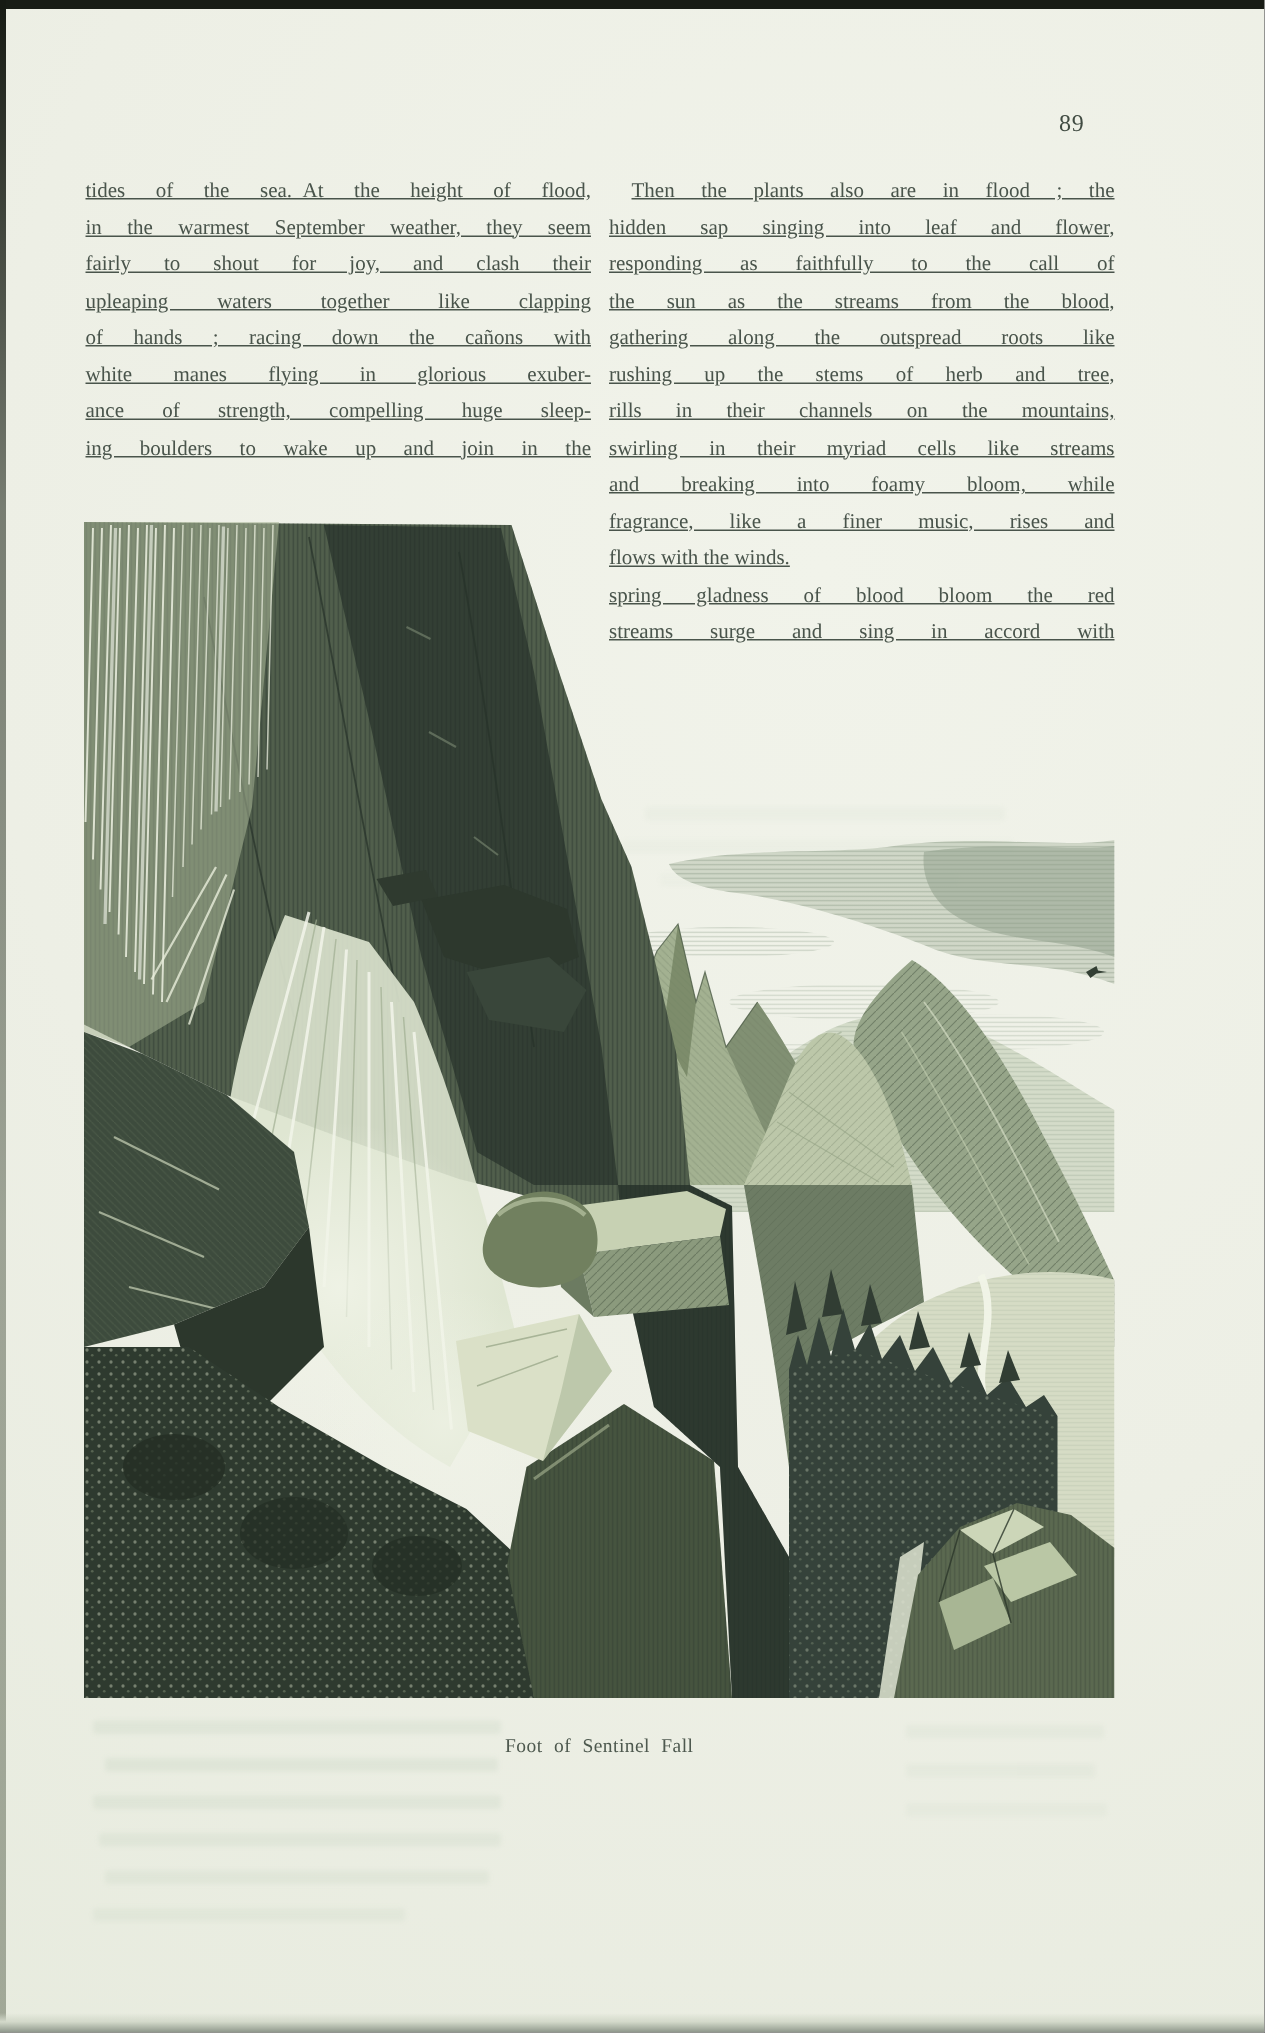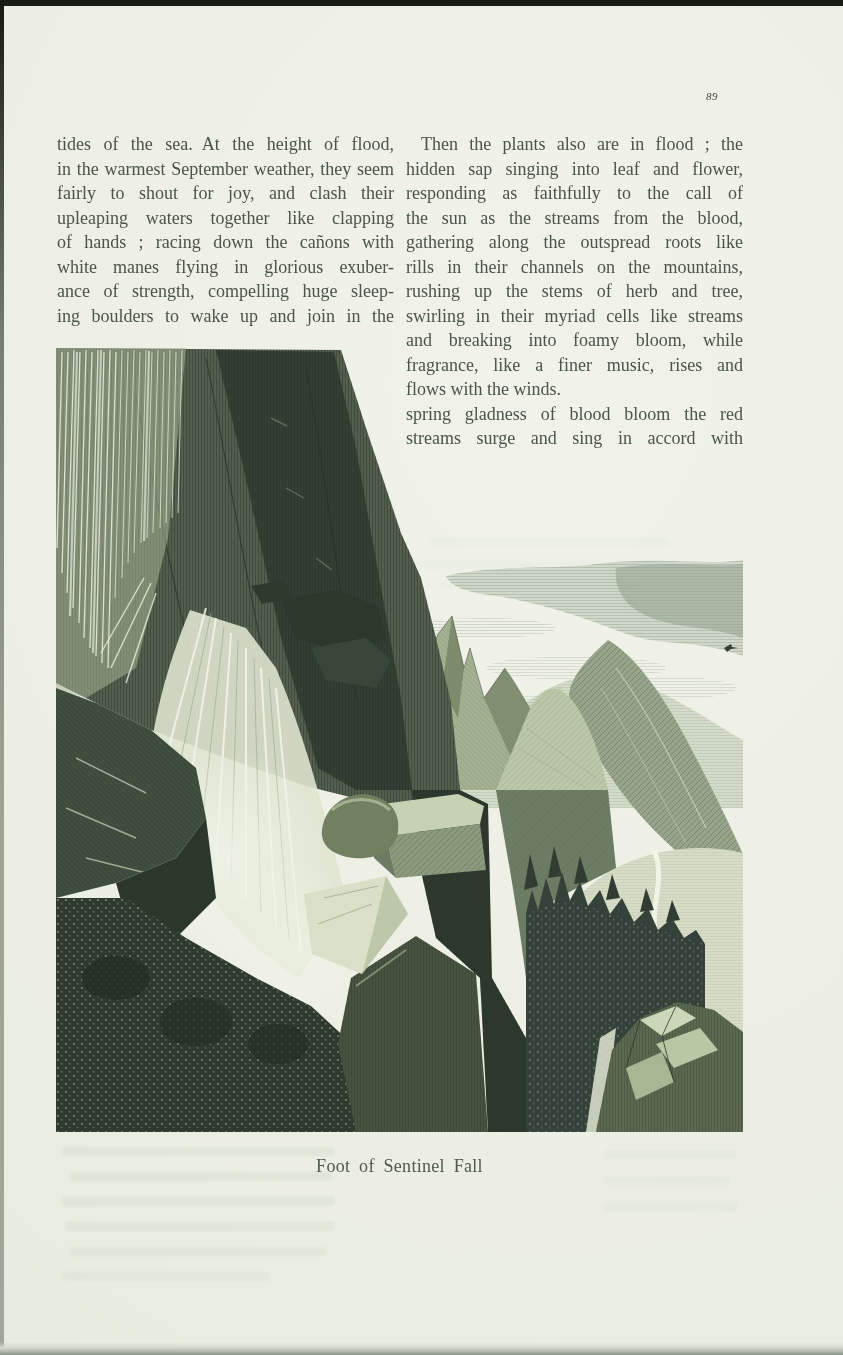--- a/index.html
+++ b/index.html
@@ -7,30 +7,30 @@
     position:relative;width:843px;height:1355px;overflow:hidden;
     background:
       radial-gradient(120% 90% at 65% 28%, #f1f3ea 0%, #edefe5 55%, #e7ebde 100%);
     font-family:"Liberation Serif","DejaVu Serif",serif;
   }
   .top-edge{position:absolute;left:0;top:0;width:843px;height:6px;background:#181c15;}
   .left-edge{position:absolute;left:0;top:0;width:4px;height:1355px;
     background:linear-gradient(180deg,#161a13 0%,rgba(40,48,36,.6) 25%,rgba(62,72,54,.45) 60%,rgba(92,102,82,.5) 100%);}
   .bottom-edge{position:absolute;left:0;bottom:0;width:843px;height:13px;
     background:linear-gradient(180deg,rgba(0,0,0,0) 0%,#d3d9ca 45%,#aab2a4 78%,#8c958a 100%);}
-  .page-number{position:absolute;left:706px;top:90px;font-size:11px;color:#404b42;letter-spacing:.5px;font-style:italic;}
-  .col{position:absolute;top:132px;width:337px;color:#49544b;font-size:18px;line-height:24.5px;}
+  .page-number{position:absolute;left:706px;top:74px;font-size:16px;color:#404b42;letter-spacing:.5px;}
+  .col{position:absolute;top:116px;width:337px;color:#49544b;font-size:14px;line-height:24.5px;text-decoration:underline;}
   .col-left{left:57px;}
   .col-right{left:406px;}
   .line{text-align:justify;text-align-last:justify;white-space:normal;}
   .line.end{text-align-last:left;}
   .line.indent{text-indent:15px;}
   .engraving{position:absolute;left:56px;top:338px;width:687px;height:794px;}
   .caption{position:absolute;left:56px;top:1156px;width:687px;text-align:center;
-    font-size:18px;color:#4e594f;word-spacing:4px;letter-spacing:.3px;}
+    font-size:13px;color:#4e594f;word-spacing:4px;letter-spacing:.3px;}
   .ghost{position:absolute;background:#a9bfa7;height:9px;border-radius:2px;filter:blur(1.6px);}
 </style>
 </head>
 <body>
 
 <div class="page">
 
   <div class="top-edge"></div>
   <div class="left-edge"></div>
 
@@ -45,22 +45,22 @@
       <div class="line">white manes flying in glorious exuber-</div>
       <div class="line">ance of strength, compelling huge sleep-</div>
       <div class="line">ing boulders to wake up and join in the</div>
     </div>
   <div class="col col-right">
       <div class="line indent">Then the plants also are in flood ; the</div>
       <div class="line">hidden sap singing into leaf and flower,</div>
       <div class="line">responding as faithfully to the call of</div>
       <div class="line">the sun as the streams from the blood,</div>
       <div class="line">gathering along the outspread roots like</div>
+      <div class="line">rushing up the stems of herb and tree,</div>
       <div class="line">rills in their channels on the mountains,</div>
-      <div class="line">rushing up the stems of herb and tree,</div>
       <div class="line">swirling in their myriad cells like streams</div>
       <div class="line">and breaking into foamy bloom, while</div>
       <div class="line">fragrance, like a finer music, rises and</div>
       <div class="line end">flows with the winds.</div>
       <div class="line">spring gladness of blood bloom the red</div>
       <div class="line">streams surge and sing in accord with</div>
     </div>
 
   <div class="ghost" style="left:430px;top:538px;width:240px;opacity:.07"></div>
   <div class="ghost" style="left:414px;top:560px;width:262px;opacity:.06"></div>

